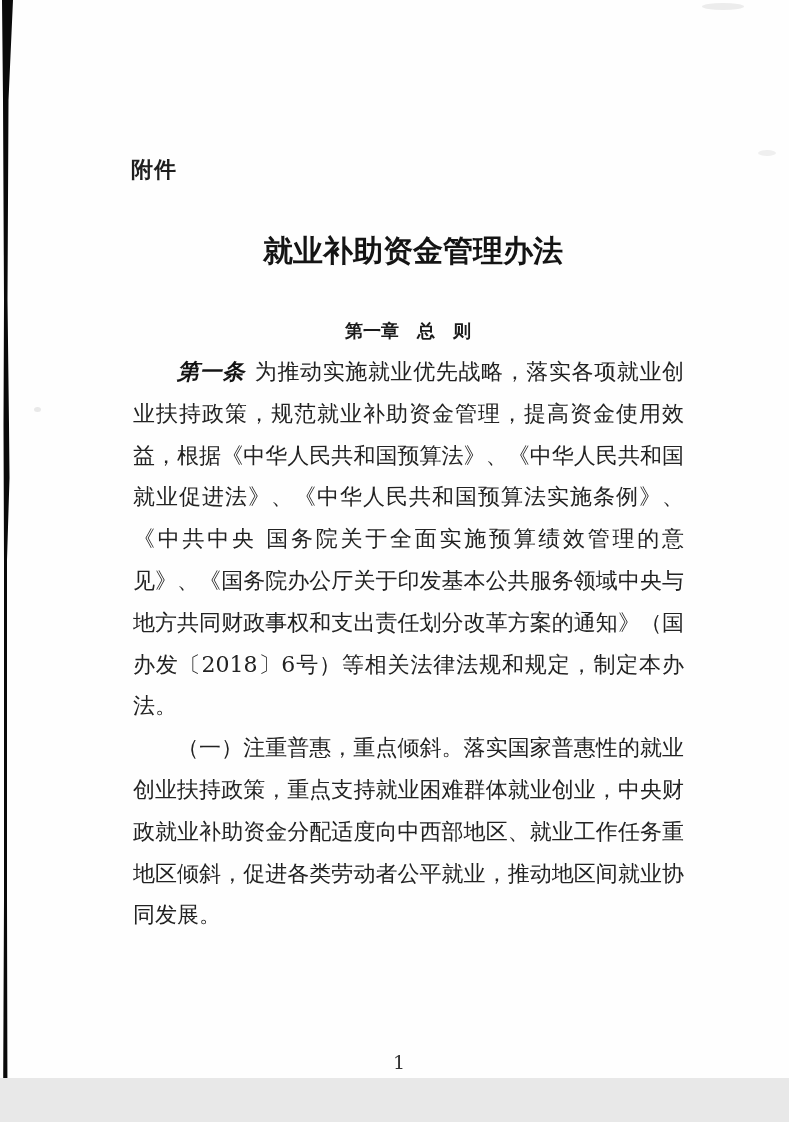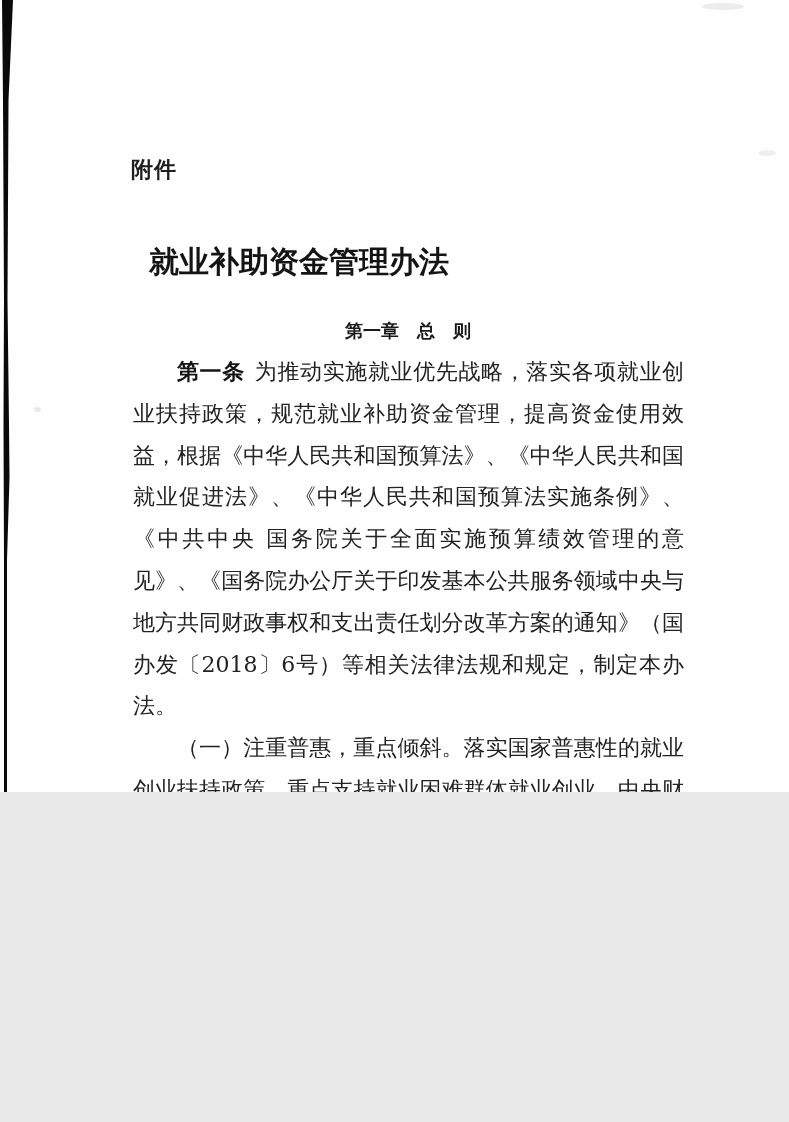--- a/index.html
+++ b/index.html
@@ -1,55 +1,56 @@
 <!DOCTYPE html>
 <html><head>
 <meta charset="utf-8">
 <style>
   html,body{margin:0;padding:0;background:#e8e8e8;}
   .page{
     position:relative;
-    width:789px;height:792px;
+    width:789px;height:1078px;
     margin:0 auto;
     background:#fefefe;
     overflow:hidden;
     color:#1e1e1e;
     font-family:"DejaVu Serif","Liberation Serif",serif;
   }
   .scan-edge{position:absolute;left:0;top:0;}
   .noise{position:absolute;border-radius:50%;}
   .attachment{
     position:absolute;left:131px;top:157px;
     font-family:"DejaVu Sans","Liberation Sans",sans-serif;
     font-weight:600;font-size:22px;line-height:26px;
     letter-spacing:1px;
   }
   .doc-title{
-    position:absolute;left:133px;top:229px;width:550px;margin:16px;
+    position:absolute;left:133px;top:229px;width:550px;margin:5px;
+    text-align:center;
     font-family:"DejaVu Serif","Liberation Serif",serif;
     font-weight:700;font-size:30px;line-height:34px;
     letter-spacing:0px;color:#141414;
   }
   .chapter{
     position:absolute;left:133px;top:317px;width:550px;margin:0;
     text-align:center;
     font-family:"DejaVu Sans","Liberation Sans",sans-serif;
     font-weight:700;font-size:18px;line-height:27px;
     color:#1a1a1a;
   }
   .bodytext{
     position:absolute;left:133px;top:351px;width:551px;
     font-size:22px;line-height:41.8px;
     text-align:justify;text-justify:inter-ideograph;
     color:#222;
   }
   .bodytext p{margin:0;text-indent:2em;}
   .bodytext .lead{
     font-family:"DejaVu Sans","Liberation Sans",sans-serif;
-    font-weight:700;margin-right:10px;color:#141414;
+    font-weight:700;margin-right:10px;color:#141414;font-style:italic;
   }
   .pageno{
     position:absolute;left:0;top:1051px;width:798px;
     text-align:center;font-size:19px;line-height:22px;color:#333;
   }
 </style>
 </head>
 <body>
 
 <div class="page">

